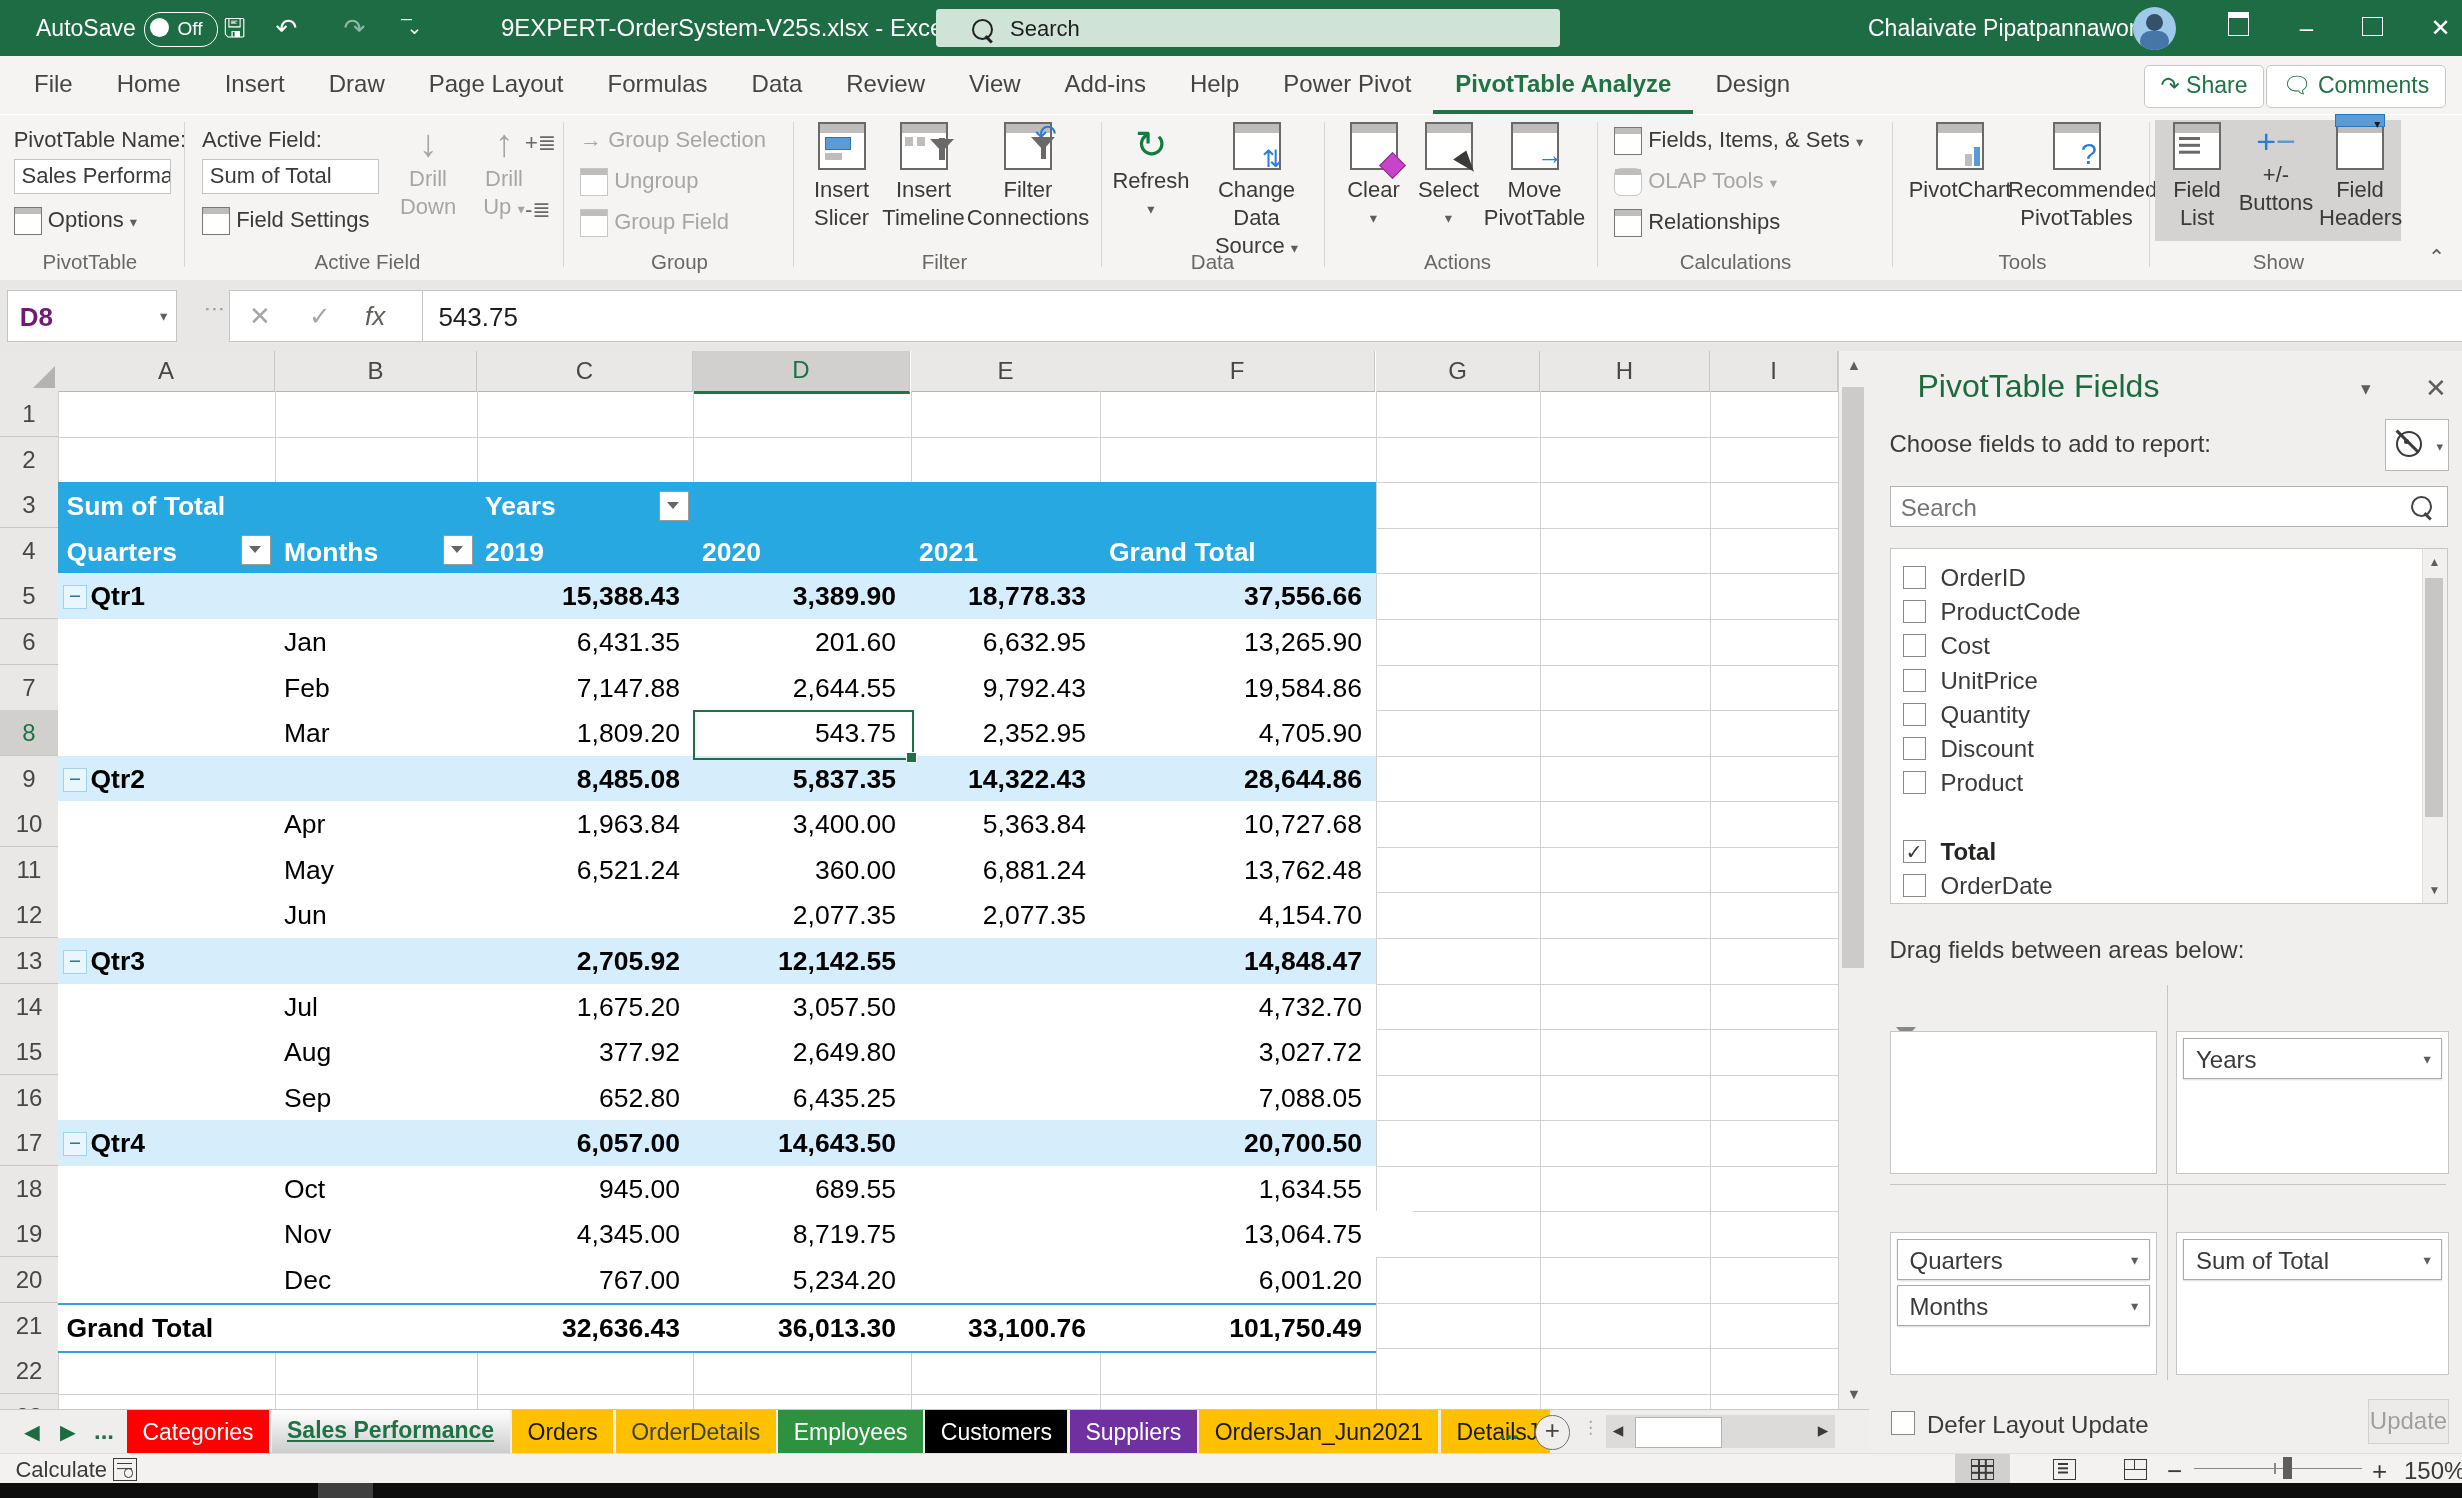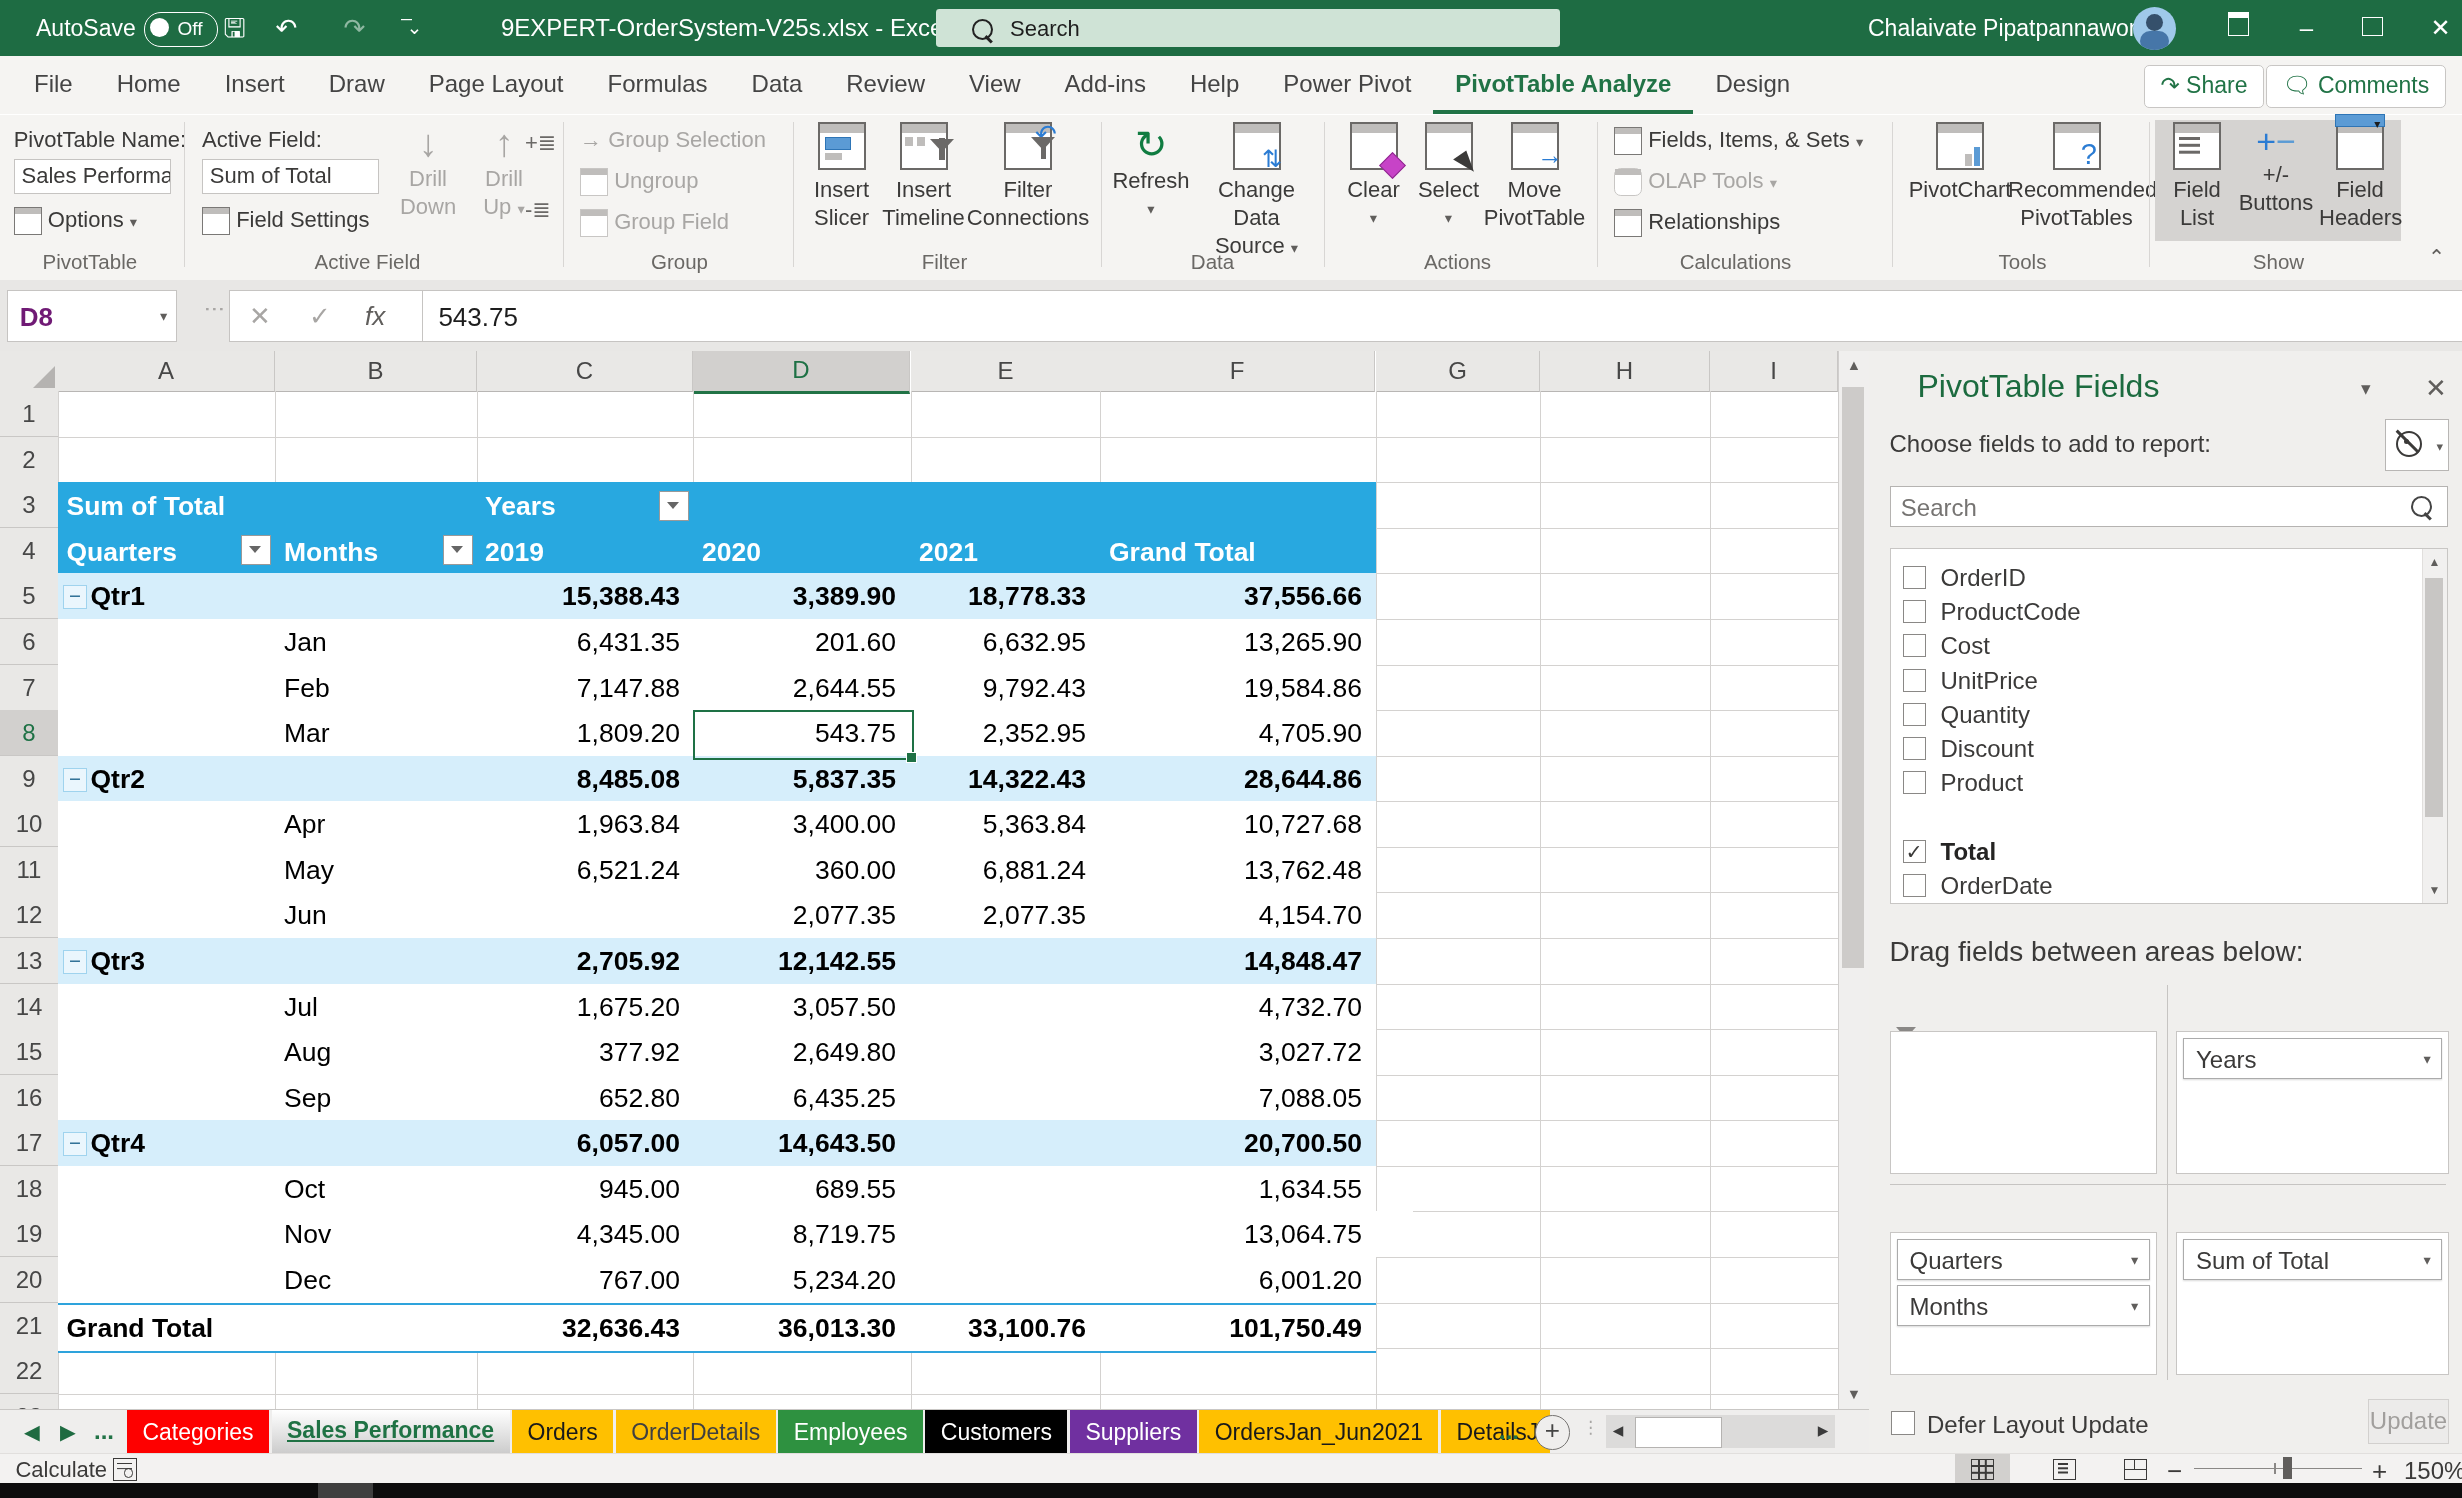--- a/index.html
+++ b/index.html
@@ -112,21 +112,21 @@
   .fcheck{position:absolute;left:12px;top:5.1px;width:21.4px;height:21.4px;border:1.7px solid #8A8886;background:#fff;
      font-size:20.5px;line-height:21.4px;text-align:center;color:#3B3A39;}
   .fname{position:absolute;left:50px;top:3.4px;font-size:24px;color:#3B3A39;white-space:nowrap;}
   .fitem.bold .fname{font-weight:bold;color:#252423;}
   .ffunnel{position:absolute;right:56px;top:6.8px;}
   .funnel-sm{width:0;height:0;border-left:10.3px solid transparent;border-right:10.3px solid transparent;border-top:11px solid #8A8886;position:relative;}
   .funnel-sm::after{content:"";position:absolute;left:-2.6px;top:-11px;width:5.1px;height:19px;background:#8A8886;}
   #flist-scroll{position:absolute;right:0;top:0;width:24px;height:100%;background:#F1F0EF;border-left:0.9px solid #E1DFDD;}
   #flist-scroll .arr{position:absolute;left:0;width:24px;height:26px;font-size:12px;color:#605E5C;text-align:center;line-height:26px;}
   #flist-thumb{position:absolute;left:2.6px;top:29px;width:18px;height:239px;background:#C8C6C4;}
-  #drag-label{left:20.5px;top:585px;font-size:28px;color:#3B3A39;}
+  #drag-label{left:20.5px;top:585px;font-size:24px;color:#3B3A39;}
   .arealabel{position:absolute;font-size:24px;color:#3B3A39;margin-top:44px;}
   .areabox{position:absolute;background:#fff;border:0.9px solid #C8C6C4;}
   .pill{position:absolute;height:39px;background:#fff;border:0.9px solid #ABABAB;box-shadow:0 0.9px 1.7px rgba(0,0,0,.15);}
   .pill .lbl{position:absolute;left:12px;top:6.8px;font-size:24px;color:#3B3A39;white-space:nowrap;}
   .pill .dd{position:absolute;right:10.3px;top:12px;font-size:14.5px;color:#605E5C;}
   #vdivider{left:298px;top:634px;width:0.9px;height:395px;background:#C6C4C2;}
   #hdivider{left:20.5px;top:833px;width:556px;height:0.9px;background:#C6C4C2;}
   .aicon{display:inline-block;vertical-align:-1.7px;margin-right:8.5px;color:#8A8886;}
   #defer-check{left:22px;top:1060px;width:22px;height:22px;border:1.7px solid #8A8886;background:#fff;}
   #defer-label{left:58px;top:1060px;font-size:24px;color:#3B3A39;}

